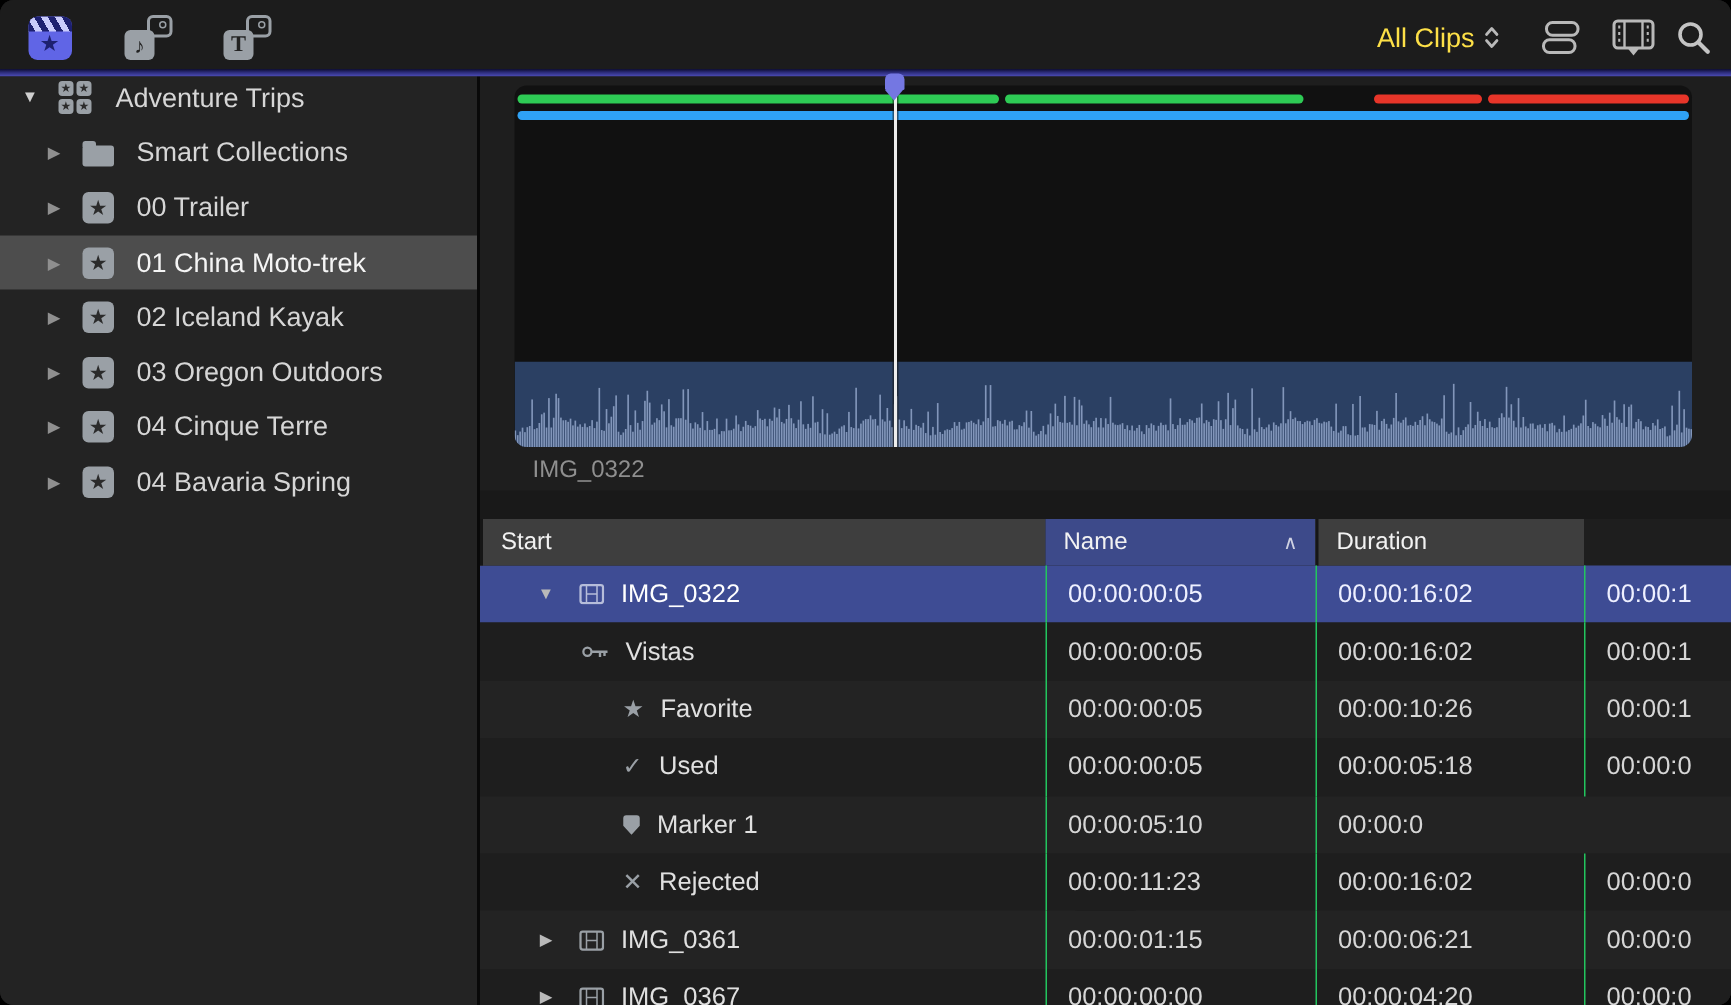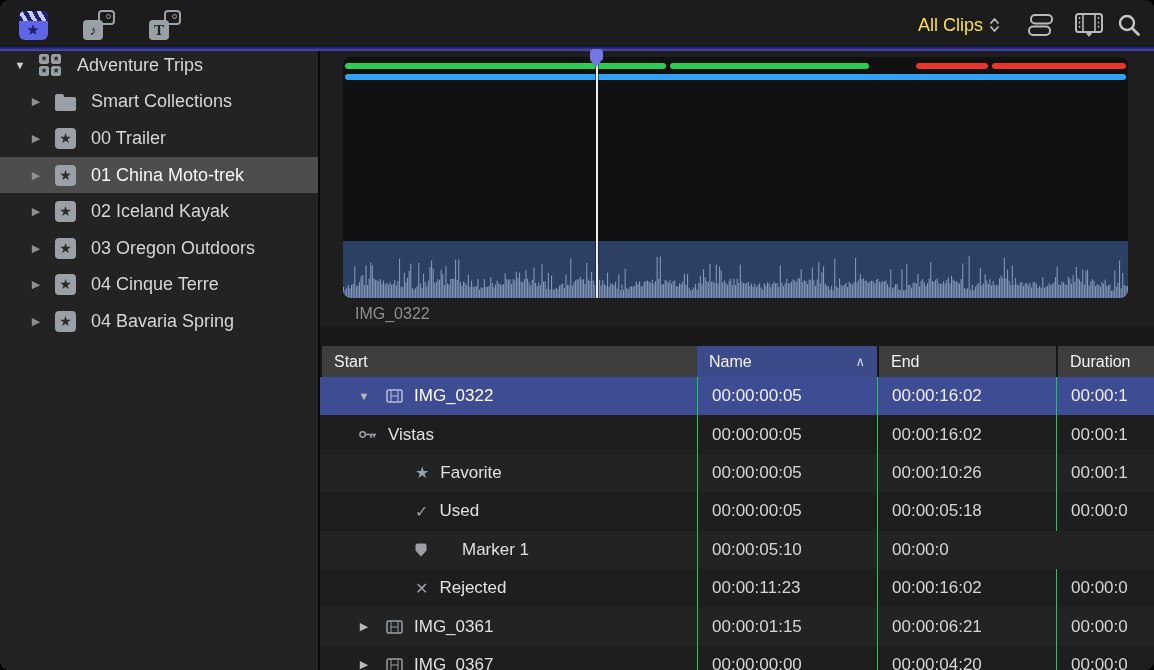--- a/index.html
+++ b/index.html
@@ -717,23 +717,20 @@
     <div class="table">
       <div class="thead">
         <div class="th">
             <span>Start</span>
           </div>
         <div class="th name">
           <span>Name</span>
           <span class="sort">∧</span>
         </div>
         <div class="th">
-            <span>End</span>
-          </div>
-        <div class="th">
             <span>Duration</span>
           </div>
       </div>
       <div id="tbody">
           <div class="trow selected">
             <div class="ncell" style="padding-left: 36px;">
               <span class="disc">▼</span>
               <span class="ric">
                 <svg width="17" height="14" viewBox="0 0 17 14">
                   <rect x="1" y="1" width="15" height="12" rx="1.5" fill="none" stroke="currentColor" stroke-width="1.5"></rect>
@@ -742,21 +739,21 @@
                   <line x1="5" y1="7" x2="12" y2="7" stroke="currentColor" stroke-width="1"></line>
                 </svg>
               </span>
               <span>IMG_0322</span>
             </div>
             <div class="tc">00:00:00:05</div>
             <div class="tc">00:00:16:02</div>
             <div class="tc">00:00:1</div>
           </div>
           <div class="trow a">
-            <div class="ncell" style="padding-left: 39px;">
+            <div class="ncell" style="padding-left: 68px;">
               <span class="ric" style="margin-left: 0px;">
                 <svg width="18" height="11" viewBox="0 0 18 11">
                   <circle cx="3.6" cy="5.5" r="2.7" fill="none" stroke="currentColor" stroke-width="1.5"></circle>
                   <line x1="6.5" y1="5.5" x2="17" y2="5.5" stroke="currentColor" stroke-width="1.6"></line>
                   <line x1="12" y1="5.5" x2="12" y2="9" stroke="currentColor" stroke-width="1.6"></line>
                   <line x1="15" y1="5.5" x2="15" y2="8.4" stroke="currentColor" stroke-width="1.6"></line>
                 </svg>
               </span>
               <span>Vistas</span>
             </div>
@@ -780,21 +777,21 @@
               <span class="ric" style="margin-left: 0px;">
                 <span class="glyph">✓</span>
               </span>
               <span>Used</span>
             </div>
             <div class="tc">00:00:00:05</div>
             <div class="tc">00:00:05:18</div>
             <div class="tc">00:00:0</div>
           </div>
           <div class="trow b">
-            <div class="ncell" style="padding-left: 95px; gap: 24px;">
+            <div class="ncell" style="padding-left: 95px;">
               <span class="ric" style="margin-left: 0px;">
                 <svg width="12" height="14" viewBox="0 0 12 14">
                   <path d="M2.5 0.5 h7 a2 2 0 0 1 2 2 v5 L6 13.5 L0.5 7.5 v-5 a2 2 0 0 1 2-2 Z" fill="currentColor"></path>
                 </svg>
               </span>
               <span>Marker 1</span>
             </div>
             <div class="tc">00:00:05:10</div>
             <div class="tc">00:00:0</div>
           </div>

